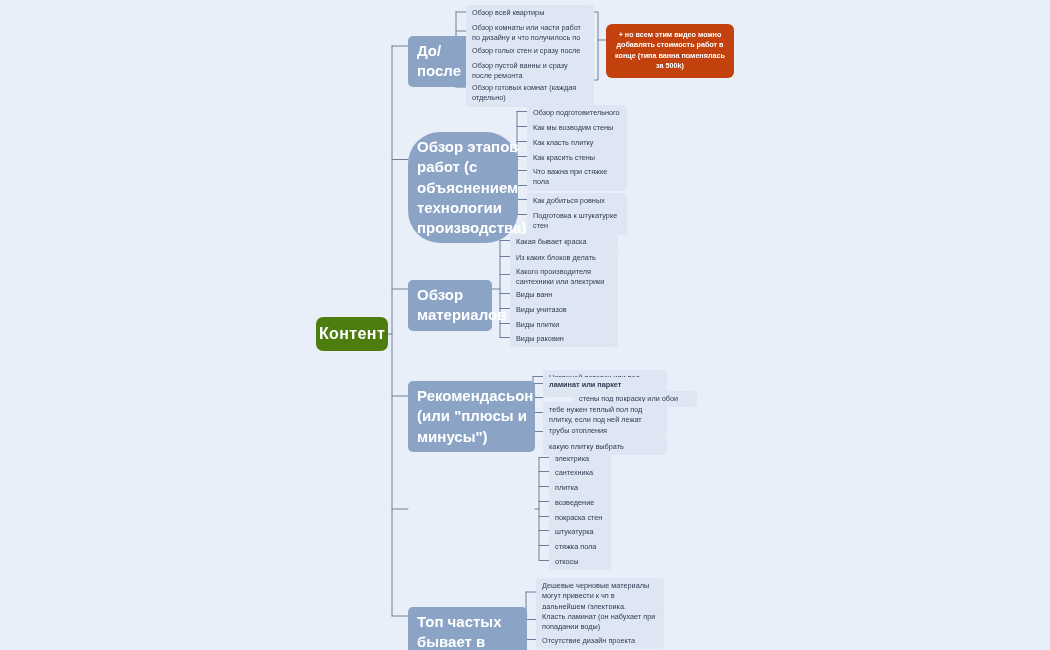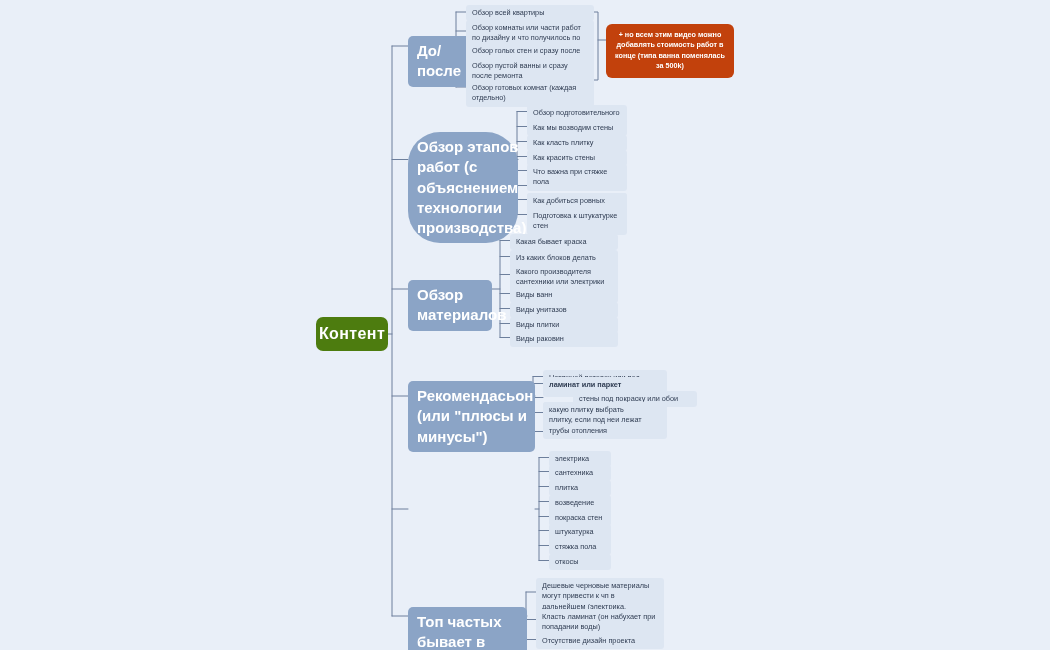--- a/index.html
+++ b/index.html
@@ -161,21 +161,21 @@
     <div class="leaf" style="left: 510px; top: 264px; width: 108px; min-height: 21px;">Какого производителя сантехники или электрики выбрать</div>
     <div class="leaf" style="left: 510px; top: 287px; width: 108px; min-height: 13px;">Виды ванн</div>
     <div class="leaf" style="left: 510px; top: 302px; width: 108px; min-height: 13px;">Виды унитазов</div>
     <div class="leaf" style="left: 510px; top: 317px; width: 108px; min-height: 13px;">Виды плитки</div>
     <div class="leaf" style="left: 510px; top: 331px; width: 108px; min-height: 13px;">Виды раковин</div>
     <div class="branch" style="left: 408px; top: 381px; width: 127px; min-height: 30px;">Рекомендасьон (или "плюсы и минусы")</div>
     <div class="leaf" style="left: 543px; top: 370px; width: 124px; min-height: 13px;">Натяжной потолок или под покраску</div>
     <div class="leaf" style="left: 543px; top: 377px; width: 124px; min-height: 13px; font-weight: bold;">ламинат или паркет</div>
     <div class="leaf" style="left: 543px; top: 391px; width: 124px; min-height: 13px; margin-left: 30px;">стены под покраску или обои</div>
     <div class="leaf" style="left: 543px; top: 402px; width: 124px; min-height: 21px;">тебе нужен теплый пол под плитку, если под ней лежат трубы отопления</div>
-    <div class="leaf" style="left: 543px; top: 402px; width: 124px; min-height: 13px;">какую плитку выбрать</div>
+    <div class="leaf" style="left: 543px; top: 439px; width: 124px; min-height: 13px;">какую плитку выбрать</div>
     <div class="leaf" style="left: 549px; top: 451px; width: 62px; min-height: 13px;">электрика</div>
     <div class="leaf" style="left: 549px; top: 465px; width: 62px; min-height: 13px;">сантехника</div>
     <div class="leaf" style="left: 549px; top: 480px; width: 62px; min-height: 13px;">плитка</div>
     <div class="leaf" style="left: 549px; top: 495px; width: 62px; min-height: 13px;">возведение стен</div>
     <div class="leaf" style="left: 549px; top: 510px; width: 62px; min-height: 13px; text-align: right;">покраска стен</div>
     <div class="leaf" style="left: 549px; top: 524px; width: 62px; min-height: 13px;">штукатурка стен</div>
     <div class="leaf" style="left: 549px; top: 539px; width: 62px; min-height: 13px;">стяжка пола</div>
     <div class="leaf" style="left: 549px; top: 554px; width: 62px; min-height: 13px;">откосы</div>
     <div class="branch" style="left: 408px; top: 607px; width: 119px; min-height: 18px;">Топ частых бывает в ремонте</div>
     <div class="leaf" style="left: 536px; top: 578px; width: 128px; min-height: 28px;">Дешевые черновые материалы могут привести к чп в дальнейшем (электрика, сантехника – не экономьте)</div>

